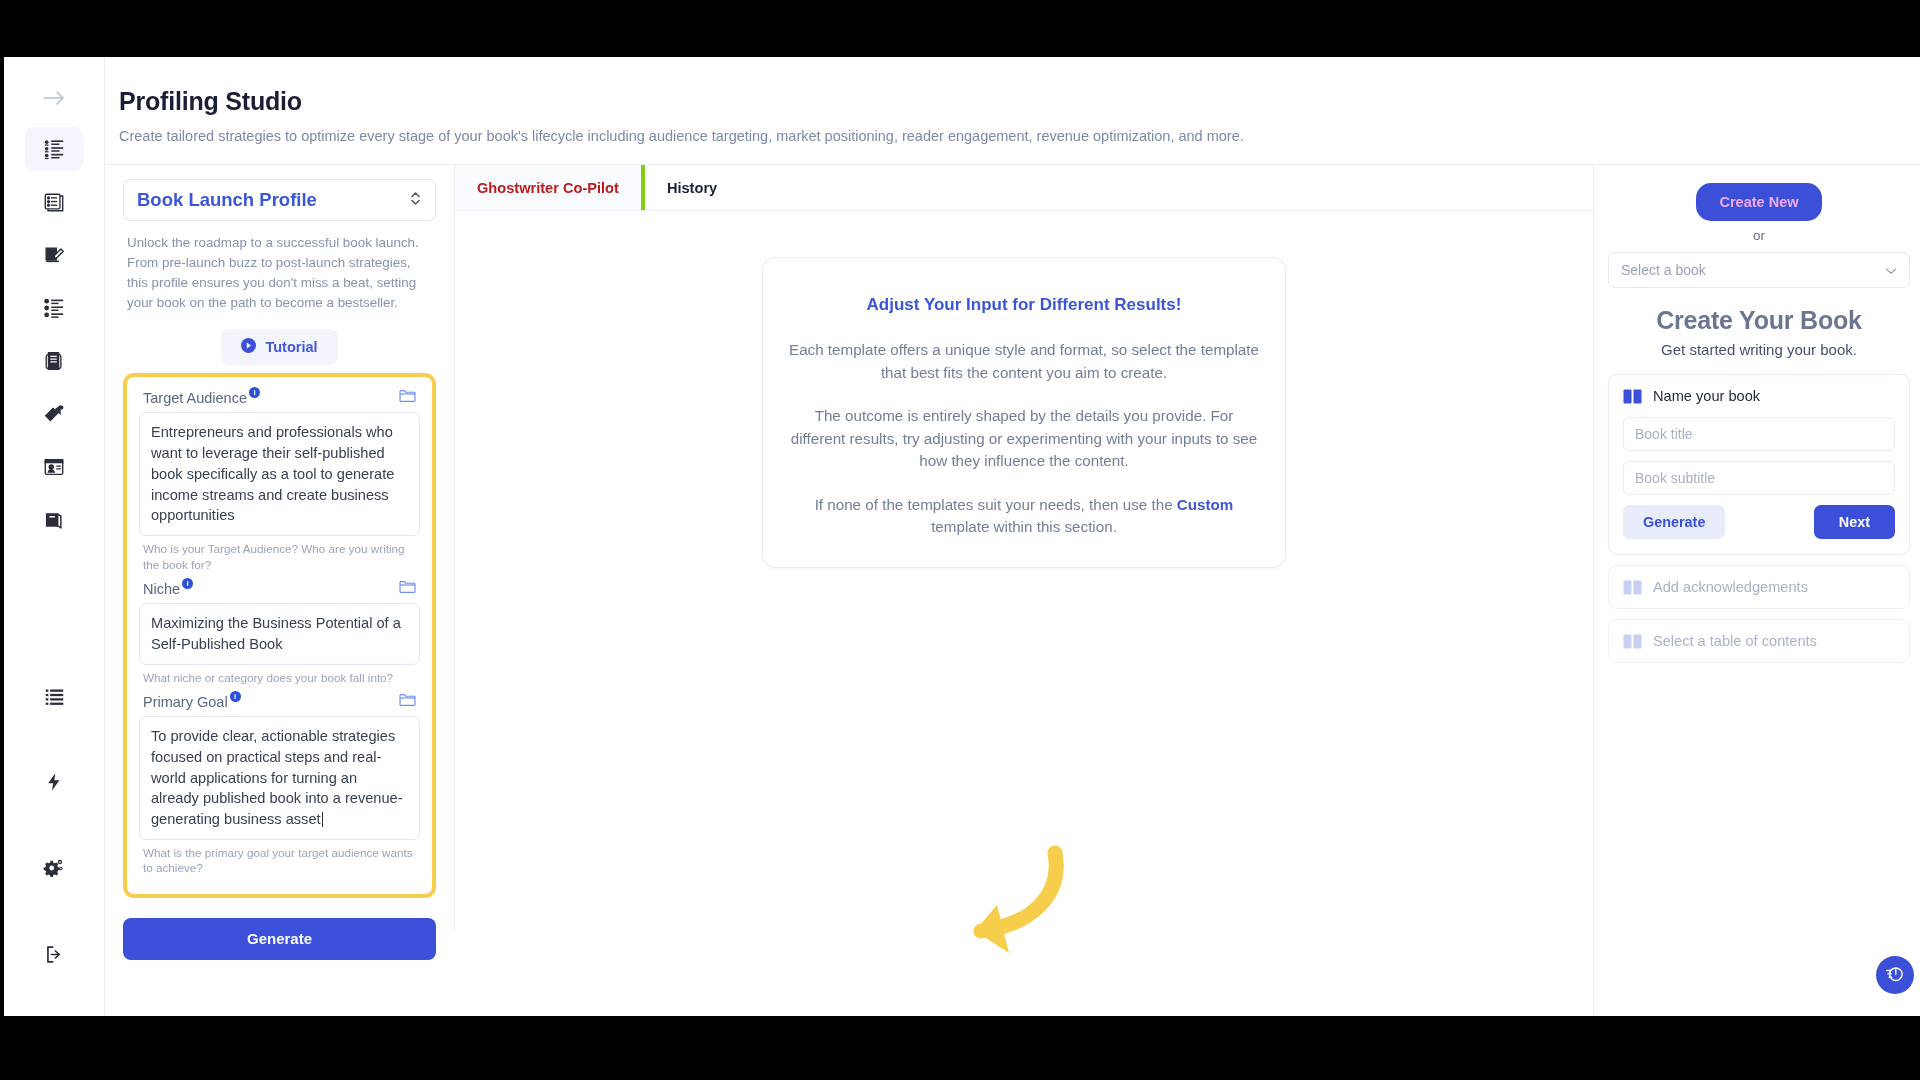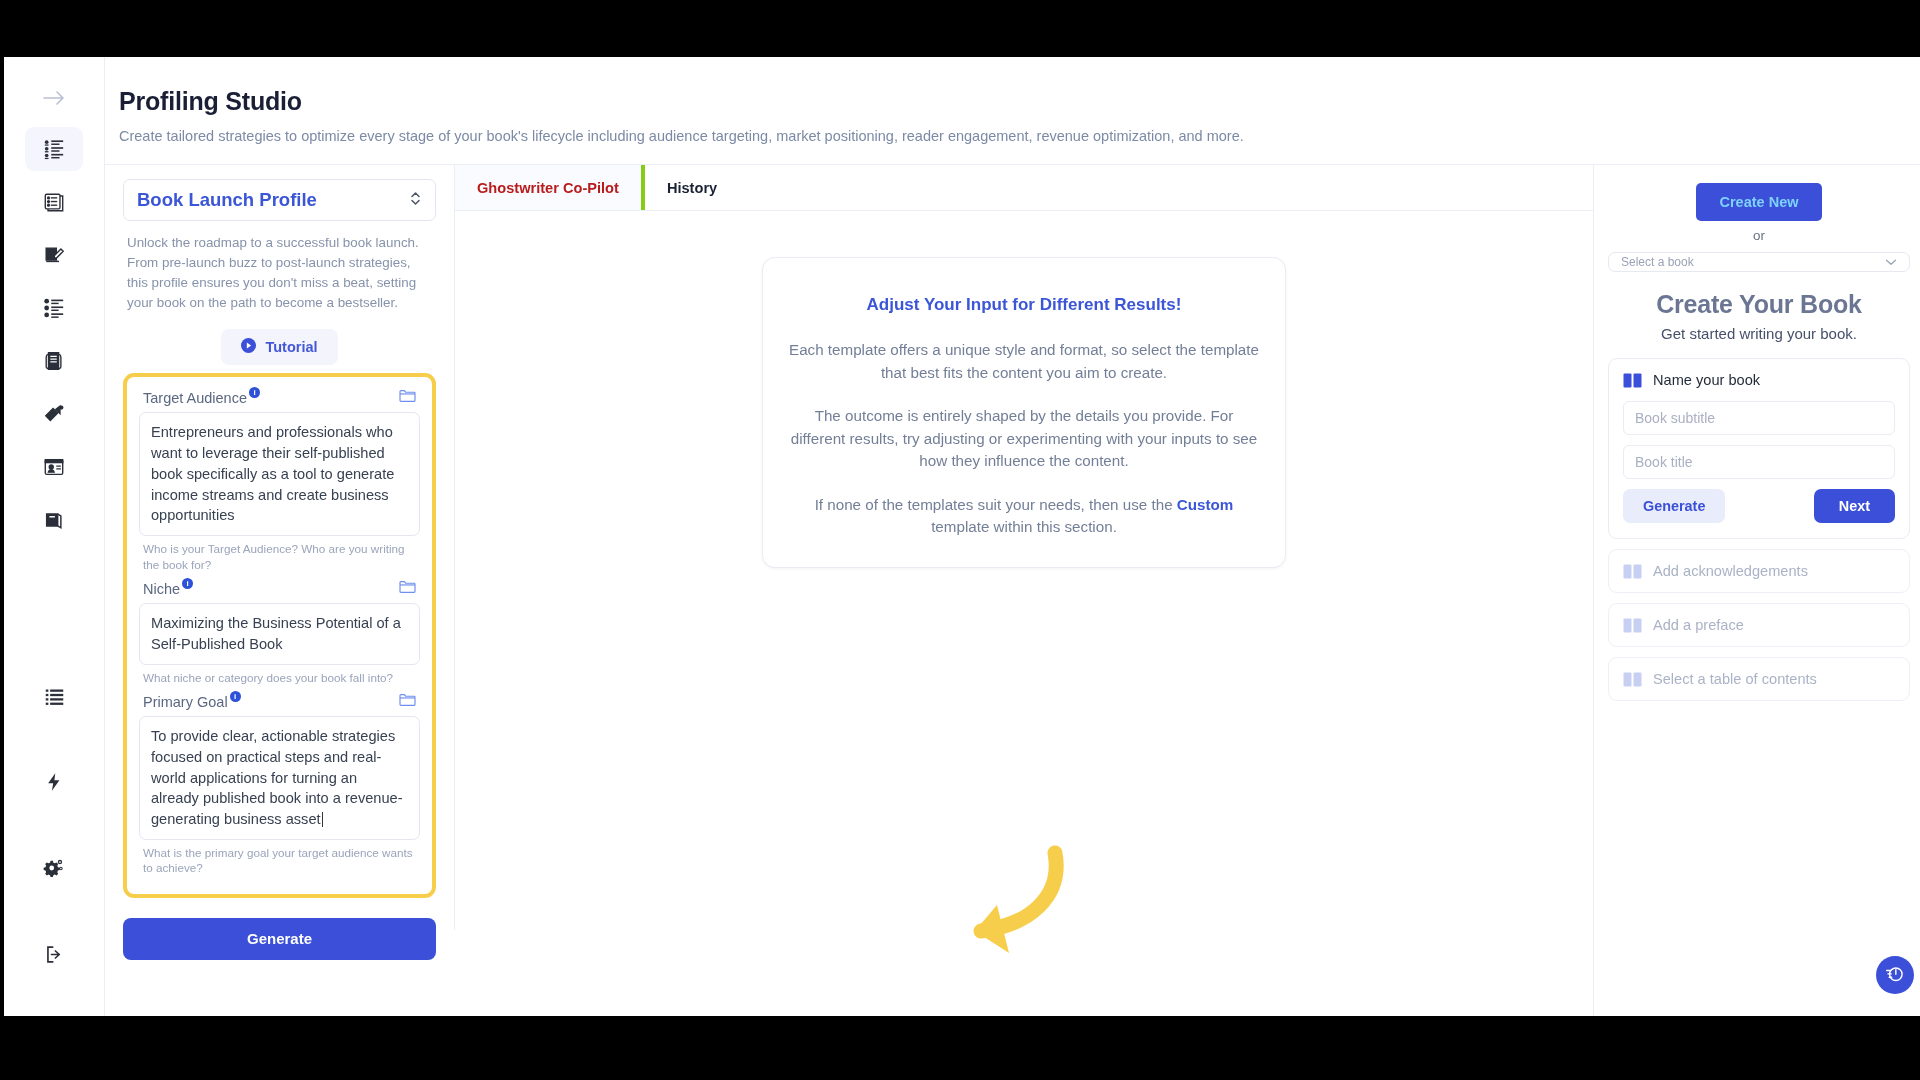--- a/index.html
+++ b/index.html
@@ -173,31 +173,31 @@
 
   
   .right-panel {
     width: 330px; flex: 0 0 330px;
     padding: 14px 14px 0 14px;
     background: #fff;
     position: relative;
   }
   .create-new {
     display: block; margin: 4px auto 0 auto;
-    background: #3b4fd8; color: #7dd3fc; border: none;
-    border-radius: 5px; padding: 11px 24px;
+    background: #3b4fd8; color: #f0abfc; border: none;
+    border-radius: 15px; padding: 11px 24px;
     font-size: 14.5px; font-weight: 700;
   }
   .or-text { text-align: center; font-size: 13.4px; color: #6b7280; margin: 7px 0 9px 0; }
   .book-select {
-    width: 100%; height: 20px;
+    width: 100%; height: 36px;
     border: 1px solid #e6e8f2; border-radius: 7px;
     background: #fff; display: flex; align-items: center;
     justify-content: space-between; padding: 0 12px;
-    font-size: 12px; color: #9aa2b5;
+    font-size: 14px; color: #9aa2b5;
   }
   .cyb-title {
     text-align: center; font-size: 25px; font-weight: 700;
     color: #6b7693; margin: 18px 0 6px 0; letter-spacing: -0.2px;
   }
   .cyb-sub { text-align: center; font-size: 15px; color: #46506a; margin-bottom: 16px; }
   .book-card {
     border: 1px solid #e9ebf5; border-radius: 9px;
     padding: 13px 14px 15px 14px;
   }
@@ -506,47 +506,38 @@
         <div class="book-card">
           <div class="card-head">
             <span class="book-ic">
               <svg width="19" height="15" viewBox="0 0 19 15" fill="#3b4fd8">
                 <rect x="0.5" y="0.5" width="8" height="14" rx="1"></rect>
                 <rect x="10.5" y="0.5" width="8" height="14" rx="1"></rect>
               </svg>
             </span>
             <span class="card-head-label">Name your book</span>
           </div>
+          <div class="ph-input">Book title</div>
           <div class="ph-input">Book subtitle</div>
-          <div class="ph-input">Book title</div>
           <div class="card-actions">
             <button class="btn-generate-soft">Generate</button>
             <button class="btn-next">Next</button>
           </div>
         </div>
 
         <div class="ghost-row">
           <span class="book-ic">
             <svg width="19" height="15" viewBox="0 0 19 15" fill="#c7d0f2">
               <rect x="0.5" y="0.5" width="8" height="14" rx="1"></rect>
               <rect x="10.5" y="0.5" width="8" height="14" rx="1"></rect>
             </svg>
           </span>
           <span class="ghost-label">Add acknowledgements</span>
         </div>
 
-        <div class="ghost-row">
-          <span class="book-ic">
-            <svg width="19" height="15" viewBox="0 0 19 15" fill="#c7d0f2">
-              <rect x="0.5" y="0.5" width="8" height="14" rx="1"></rect>
-              <rect x="10.5" y="0.5" width="8" height="14" rx="1"></rect>
-            </svg>
-          </span>
-          <span class="ghost-label">Add a preface</span>
-        </div>
 
         <div class="ghost-row">
           <span class="book-ic">
             <svg width="19" height="15" viewBox="0 0 19 15" fill="#c7d0f2">
               <rect x="0.5" y="0.5" width="8" height="14" rx="1"></rect>
               <rect x="10.5" y="0.5" width="8" height="14" rx="1"></rect>
             </svg>
           </span>
           <span class="ghost-label">Select a table of contents</span>
         </div>

